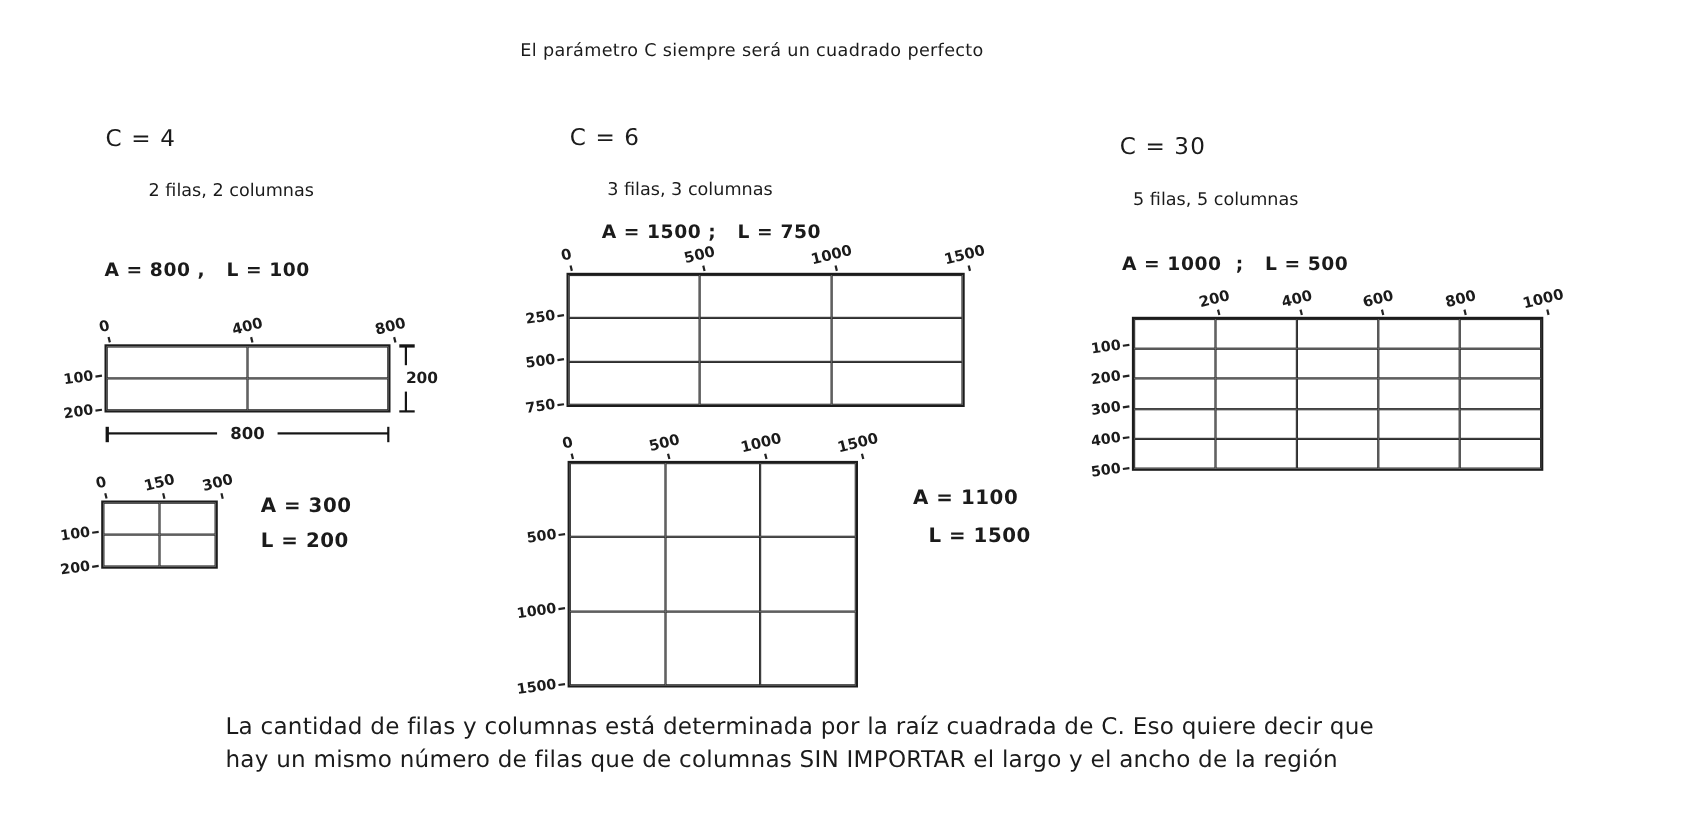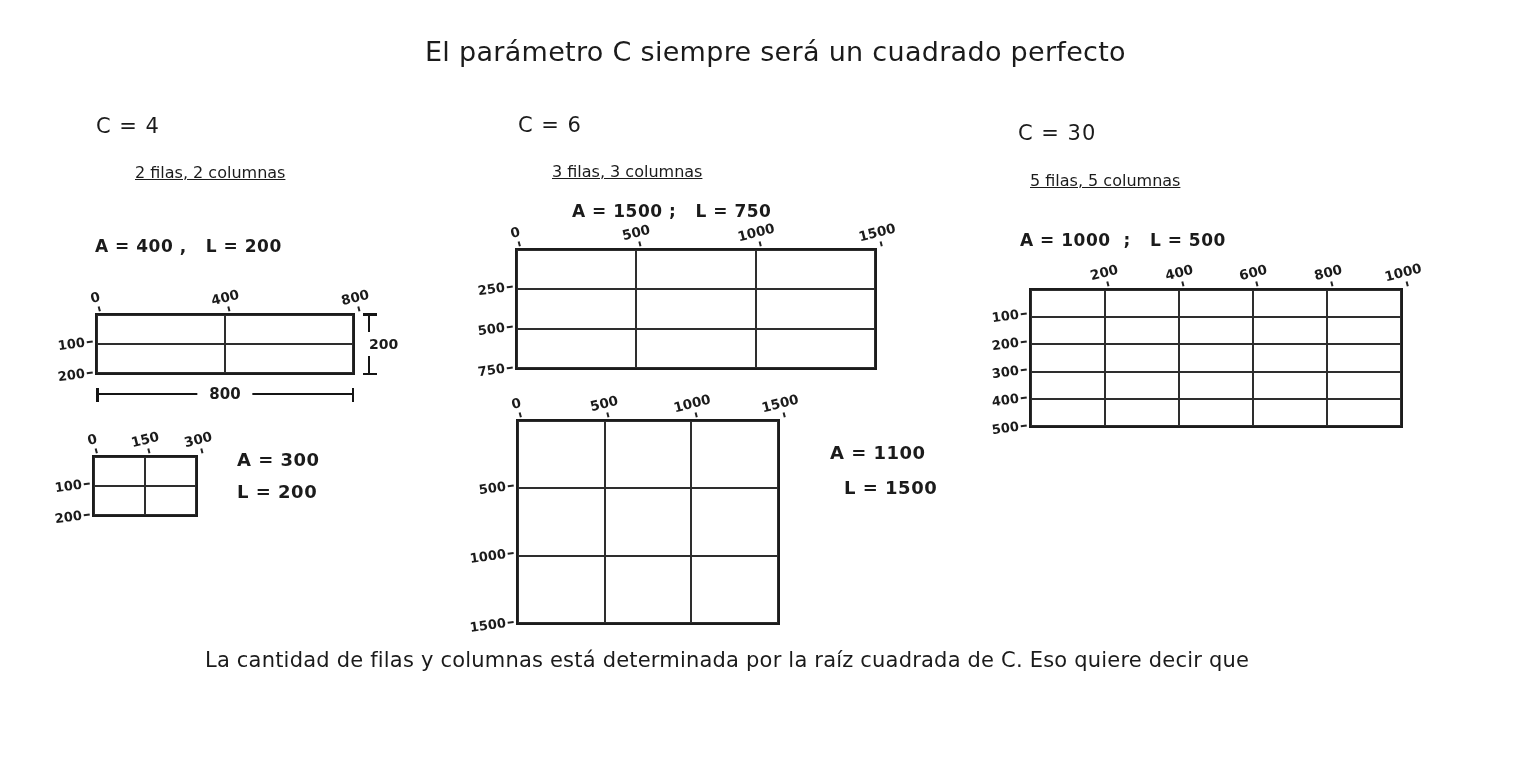--- a/index.html
+++ b/index.html
@@ -1,21 +1,21 @@
 <!DOCTYPE html>
 <html><head>
 <meta charset="utf-8">
 <style>
   html,body{margin:0;padding:0;background:#ffffff;}
   .canvas{position:relative;width:1532px;height:757px;background:#ffffff;
           font-family:"DejaVu Sans",sans-serif;color:#1b1b1b;overflow:hidden;}
   .abs{position:absolute;}
-  .title{font-size:27px;letter-spacing:.3px;}
+  .title{font-size:16px;letter-spacing:.3px;margin-left:48px;}
   .c-label{font-size:21px;letter-spacing:1px;}
-  .note{font-size:16px;text-decoration:underline;}
+  .note{font-size:16px;}
   .params{font-size:17px;font-weight:700;white-space:pre;letter-spacing:.5px;}
   .side-label{font-size:18px;font-weight:700;white-space:pre;letter-spacing:.5px;}
   .grid-wrap{position:absolute;}
   .grid-box{position:absolute;inset:0;display:grid;border:2px solid #1c1c1c;background:#fff;}
   .cell{border:0.8px solid #2e2e2e;}
   .ticks{position:absolute;inset:0;pointer-events:none;}
   .xtick{position:absolute;top:-24px;transform:translateX(-50%) rotate(-14deg);
          font-size:13.5px;font-weight:700;white-space:nowrap;}
   .xtick::after{content:"";position:absolute;left:50%;top:calc(100% + 2px);width:2px;height:5px;background:#222;}
   .ytick{position:absolute;left:-10px;transform:translate(-100%,-50%) rotate(-8deg);
@@ -35,21 +35,21 @@
 </style>
 </head>
 <body>
 
 <div class="canvas">
 
   <div class="abs title" style="left:425px;top:36px">El parámetro C siempre será un cuadrado perfecto</div>
 
   <div class="abs c-label" style="left:96px;top:114px">C = 4</div>
   <div class="abs note" style="left:135px;top:163px">2 filas, 2 columnas</div>
-  <div class="abs params" style="left:95px;top:236px">A = 400 ,   L = 200</div>
+  <div class="abs params" style="left:95px;top:236px">A = 800 ,   L = 100</div>
 
   <div class="grid-wrap" style="left:95px;top:313px;width:260px;height:62px">
     <div class="grid-box" style="grid-template-columns: repeat(2, 1fr); grid-template-rows: repeat(2, 1fr);">
         <div class="cell"></div>
         <div class="cell"></div>
         <div class="cell"></div>
         <div class="cell"></div>
       </div>
     <div class="ticks">
         <span class="xtick" style="left: 0%;">0</span>
@@ -83,21 +83,21 @@
     <div class="ticks">
         <span class="ytick" style="top: 50%;">100</span>
         <span class="ytick" style="top: 100%;">200</span>
       </div>
   </div>
   <div class="abs side-label" style="left:237px;top:449px">A = 300</div>
   <div class="abs side-label" style="left:237px;top:481px">L = 200</div>
 
   <div class="abs c-label" style="left:518px;top:113px">C = 6</div>
   <div class="abs note" style="left:552px;top:162px">3 filas, 3 columnas</div>
-  <div class="abs params" style="left:572px;top:201px">A = 1500 ;   L = 750</div>
+  <div class="abs params" style="left:547px;top:201px">A = 1500 ;   L = 750</div>
 
   <div class="grid-wrap" style="left:515px;top:248px;width:362px;height:122px">
     <div class="grid-box" style="grid-template-columns: repeat(3, 1fr); grid-template-rows: repeat(3, 1fr);">
         <div class="cell"></div>
         <div class="cell"></div>
         <div class="cell"></div>
         <div class="cell"></div>
         <div class="cell"></div>
         <div class="cell"></div>
         <div class="cell"></div>
@@ -187,15 +187,16 @@
         <span class="ytick" style="top: 20%;">100</span>
         <span class="ytick" style="top: 40%;">200</span>
         <span class="ytick" style="top: 60%;">300</span>
         <span class="ytick" style="top: 80%;">400</span>
         <span class="ytick" style="top: 100%;">500</span>
       </div>
   </div>
 
   <div class="abs footer" style="left:205px;top:645px;width:1055px">
     <div>La cantidad de filas y columnas está determinada por la raíz cuadrada de C. Eso quiere decir que</div>
+    <div>hay un mismo número de filas que de columnas SIN IMPORTAR el largo y el ancho de la región</div>
   </div>
 
 </div>
 
 </body></html>

